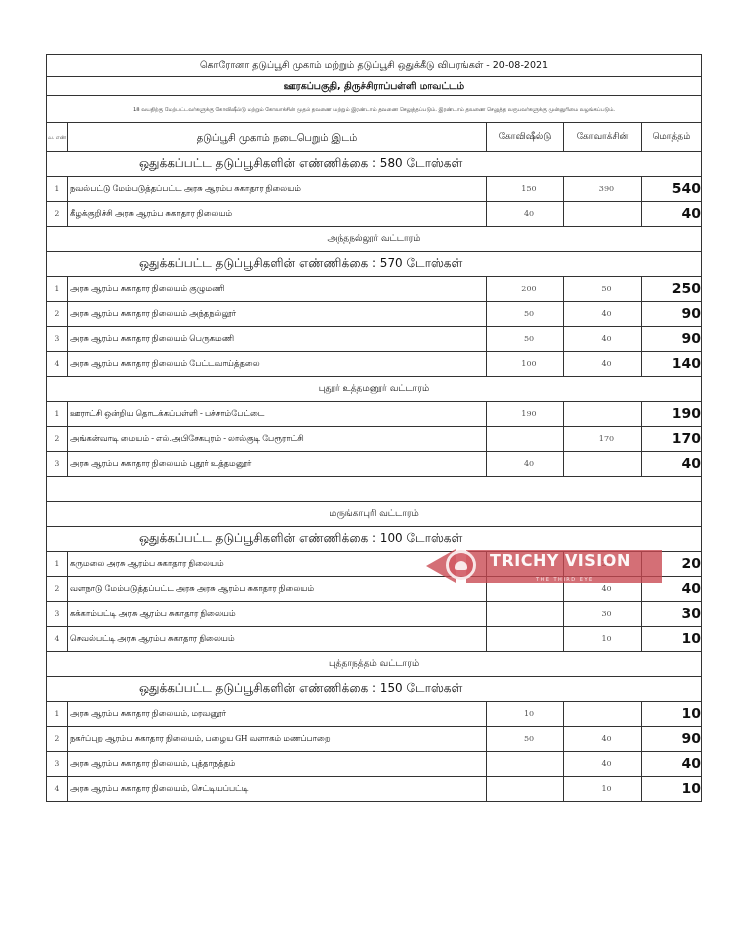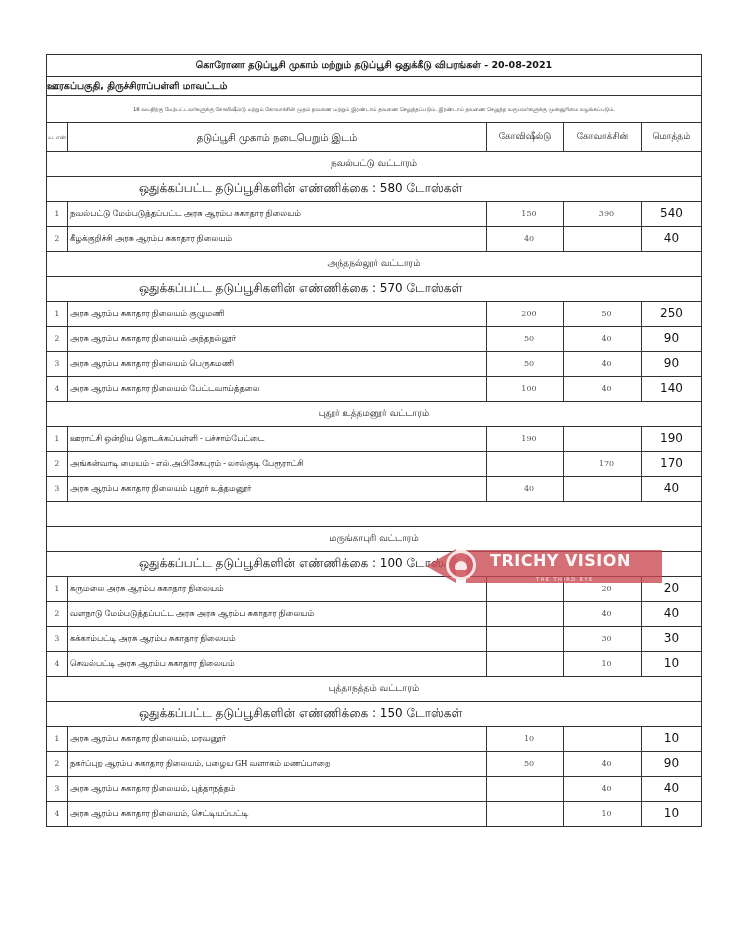--- a/index.html
+++ b/index.html
@@ -16,34 +16,34 @@
   td, th {
     border: 1px solid #333; padding: 0; font-weight: normal;
     font-size: 8.5px; line-height: 1.1; vertical-align: middle;
     overflow: hidden; white-space: nowrap;
   }
   col.c-sl { width: 21px; }
   col.c-place { width: 419px; }
   col.c-cov { width: 77px; }
   col.c-coa { width: 78px; }
   col.c-tot { width: 60px; }
-  .title-row td { height: 21px; text-align: center; font-weight: bold; font-size: 9.5px; }
-  .subtitle-row td { height: 18px; text-align: left; font-weight: bold; font-size: 9.5px; }
+  .title-row td { height: 21px; text-align: center; font-weight: normal; font-size: 9.5px; }
+  .subtitle-row td { height: 18px; text-align: center; font-weight: bold; font-size: 9.5px; }
   .note-row td { height: 26px; text-align: center; font-size: 5.2px; white-space: normal; line-height: 10px; padding: 0 2px; color: #333; }
   .head-row td { height: 28px; text-align: center; font-size: 9px; }
   .head-row td.sl { font-size: 5px; line-height: 6px; white-space: normal; color: #444; }
   .head-row td.place { font-size: 10px; margin-top: 44px; }
   .block-row td { height: 24px; text-align: center; font-size: 9px; }
   .alloc-row td { height: 24px; font-size: 12px; padding-left: 92px; }
   .empty-row td { height: 24px; }
   .data-row td { height: 24px; }
   .data-row td.sl { text-align: center; font-family: "DejaVu Serif", serif; font-size: 7.5px; color: #444; }
   .data-row td.place { padding-left: 2px; font-size: 8.3px; font-family: Liberation Serif, serif; }
   .data-row td.num { text-align: center; font-family: "DejaVu Serif", serif; font-size: 8px; color: #555; padding-left: 8px; }
-  .data-row td.tot { text-align: center; font-weight: normal; font-size: 12px; color: #111; }
+  .data-row td.tot { text-align: right; font-weight: bold; font-size: 14px; color: #111; }
   .watermark {
     position: absolute; left: 426px; top: 547px; width: 236px; height: 40px;
     pointer-events: none;
   }
   .wm-band {
     position: absolute; left: 40px; top: 3px; width: 196px; height: 33px;
     background: rgba(200, 70, 80, 0.78);
   }
   .wm-arrow {
     position: absolute; left: 0; top: 2px; width: 0; height: 0;
@@ -90,23 +90,20 @@
       <tr class="note-row">
         <td colspan="5">18 வயதிற்கு மேற்பட்டவர்களுக்கு கோவிஷீல்டு மற்றும் கோவாக்சின் முதல் தவணை மற்றும் இரண்டாம் தவணை செலுத்தப்படும். இரண்டாம் தவணை செலுத்த வருபவர்களுக்கு முன்னுரிமை வழங்கப்படும்.</td>
       </tr>
       <tr class="head-row">
         <td class="sl">வ. எண்</td>
         <td class="place">தடுப்பூசி முகாம் நடைபெறும் இடம்</td>
         <td>கோவிஷீல்டு</td>
         <td>கோவாக்சின்</td>
         <td>மொத்தம்</td>
       </tr>
-    <tr class="block-row">
-          <td colspan="5">நவல்பட்டு வட்டாரம்</td>
-        </tr>
         <tr class="alloc-row">
           <td colspan="5">ஒதுக்கப்பட்ட தடுப்பூசிகளின் எண்ணிக்கை  : 580 டோஸ்கள்</td>
         </tr>
         <tr class="data-row">
           <td class="sl">1</td>
           <td class="place">நவல்பட்டு மேம்படுத்தப்பட்ட அரசு ஆரம்ப சுகாதார நிலையம்</td>
           <td class="num">150</td>
           <td class="num">390</td>
           <td class="tot">540</td>
         </tr>

